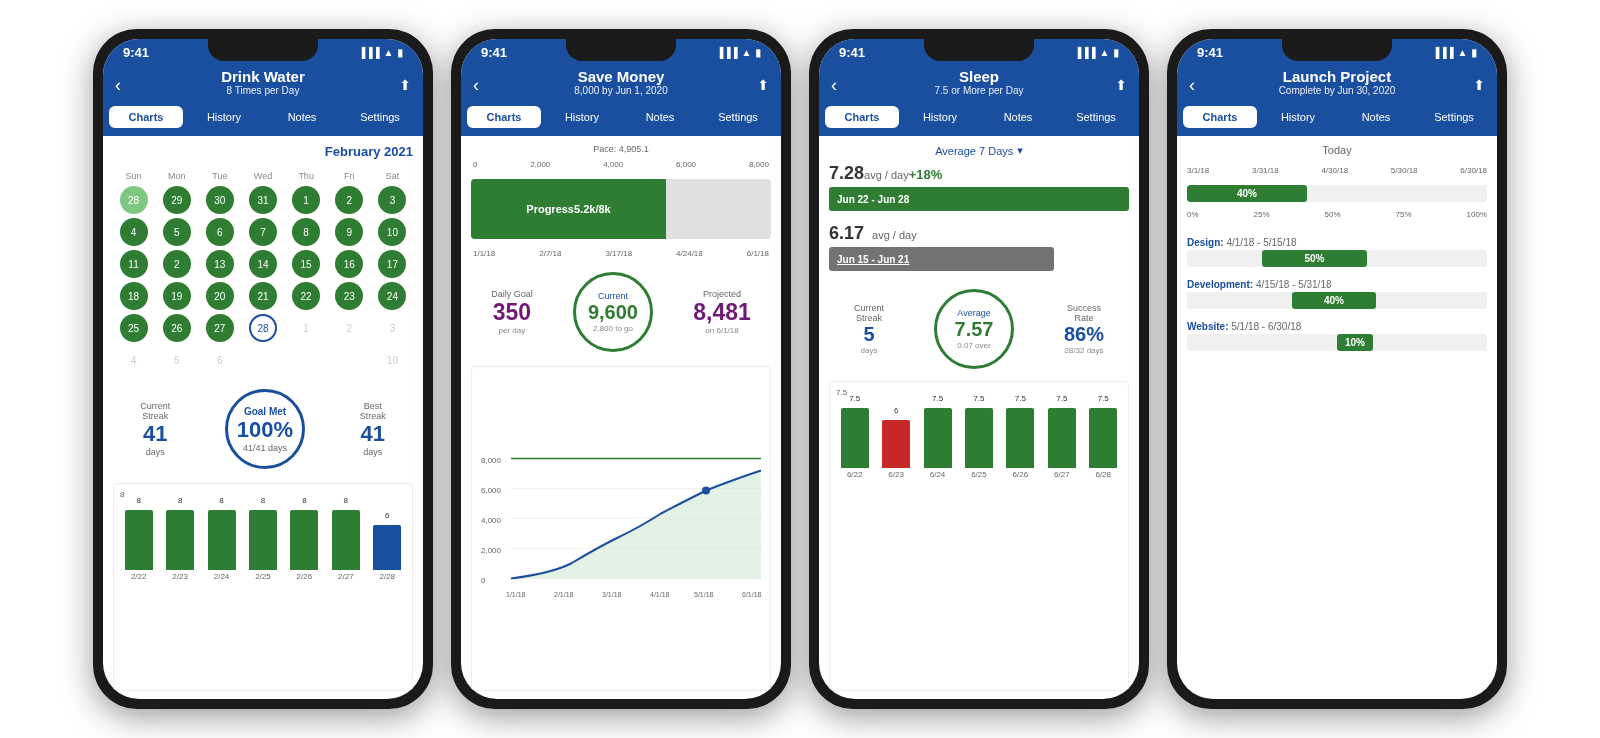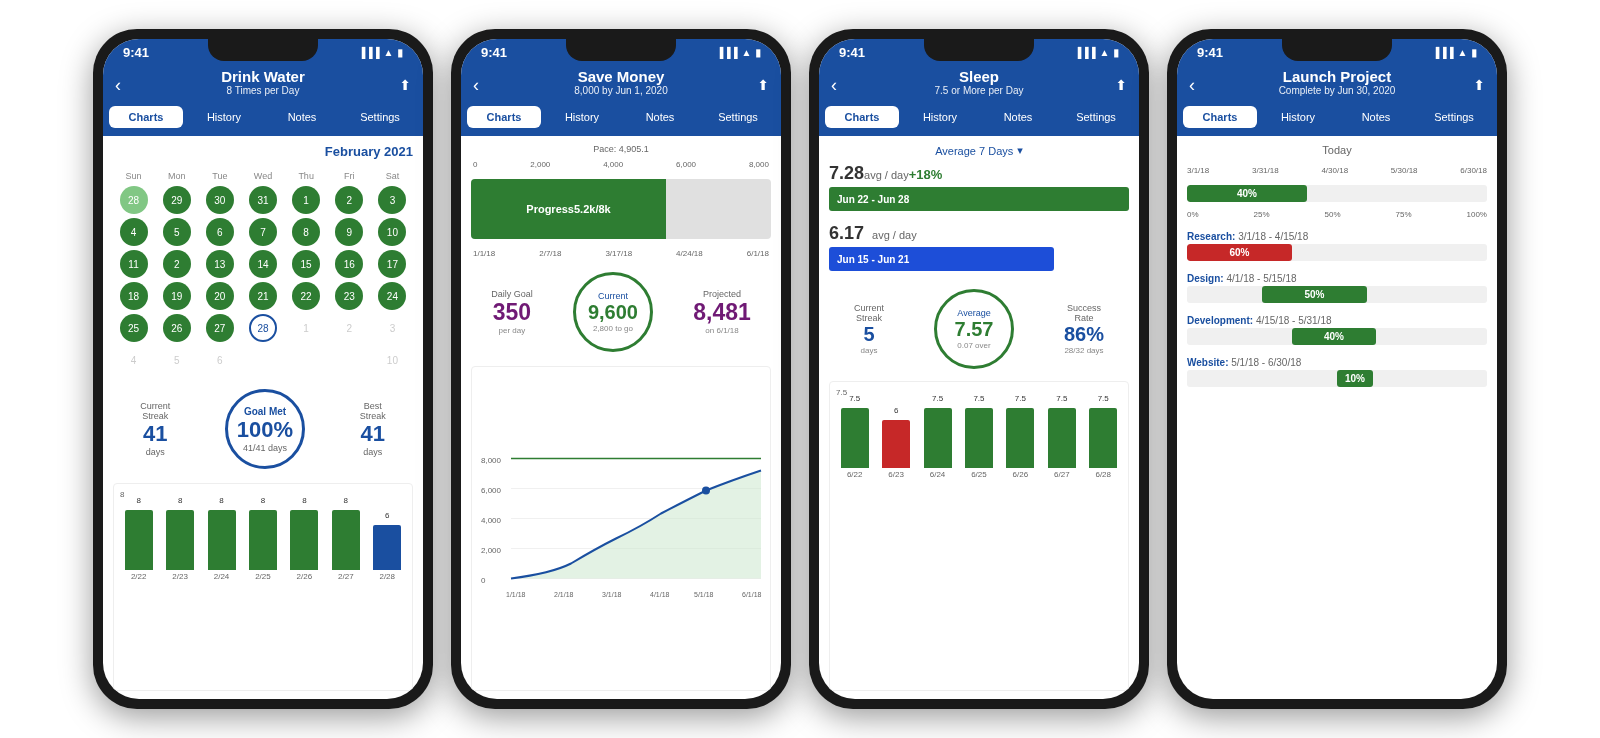--- a/index.html
+++ b/index.html
@@ -256,21 +256,21 @@
       display: flex;
       align-items: center;
       justify-content: center;
       gap: 4px;
     }
     .week-block { margin-bottom: 6px; }
     .week-avg { font-size: 18px; font-weight: 700; color: #333; }
     .week-change { font-size: 13px; color: #2e7d32; font-weight: 600; }
     .week-bar { height: 24px; border-radius: 3px; display: flex; align-items: center; padding-left: 8px; color: white; font-size: 10px; font-weight: 600; margin-top: 3px; }
     .week-bar.green { background: #2e7d32; }
-    .week-bar.blue { background: #1d4ed8; }
+    .week-bar.blue { background: #737373; text-decoration: underline; }
     .sleep-stats {
       display: flex;
       justify-content: space-around;
       align-items: center;
       padding: 6px 0;
     }
     .sleep-stat { text-align: center; }
     .sleep-stat .lbl { font-size: 9px; color: #666; }
     .sleep-stat .val { font-size: 20px; font-weight: 700; color: #1a4fa0; }
     .sleep-stat .sub { font-size: 8px; color: #888; }
@@ -736,26 +736,20 @@
           </div>
         </div>
         <div style="display:flex;justify-content:space-between;font-size:8px;color:#666;padding:2px 0 6px;">
           <span>0%</span>
           <span>25%</span>
           <span>50%</span>
           <span>75%</span>
           <span>100%</span>
         </div>
 
-        <div class="gantt-row">
-          <div class="gantt-label">Research: <span style="font-weight:400;color:#666;">3/1/18 - 4/15/18</span></div>
-          <div class="gantt-track">
-            <div class="gantt-bar red" style="left:0%;width:35%;">60%</div>
-          </div>
-        </div>
 
         <div class="gantt-row" style="margin-top:6px;">
           <div class="gantt-label">Design: <span style="font-weight:400;color:#666;">4/1/18 - 5/15/18</span></div>
           <div class="gantt-track">
             <div class="gantt-bar green" style="left:25%;width:35%;">50%</div>
           </div>
         </div>
 
         <div class="gantt-row" style="margin-top:6px;">
           <div class="gantt-label">Development: <span style="font-weight:400;color:#666;">4/15/18 - 5/31/18</span></div>

